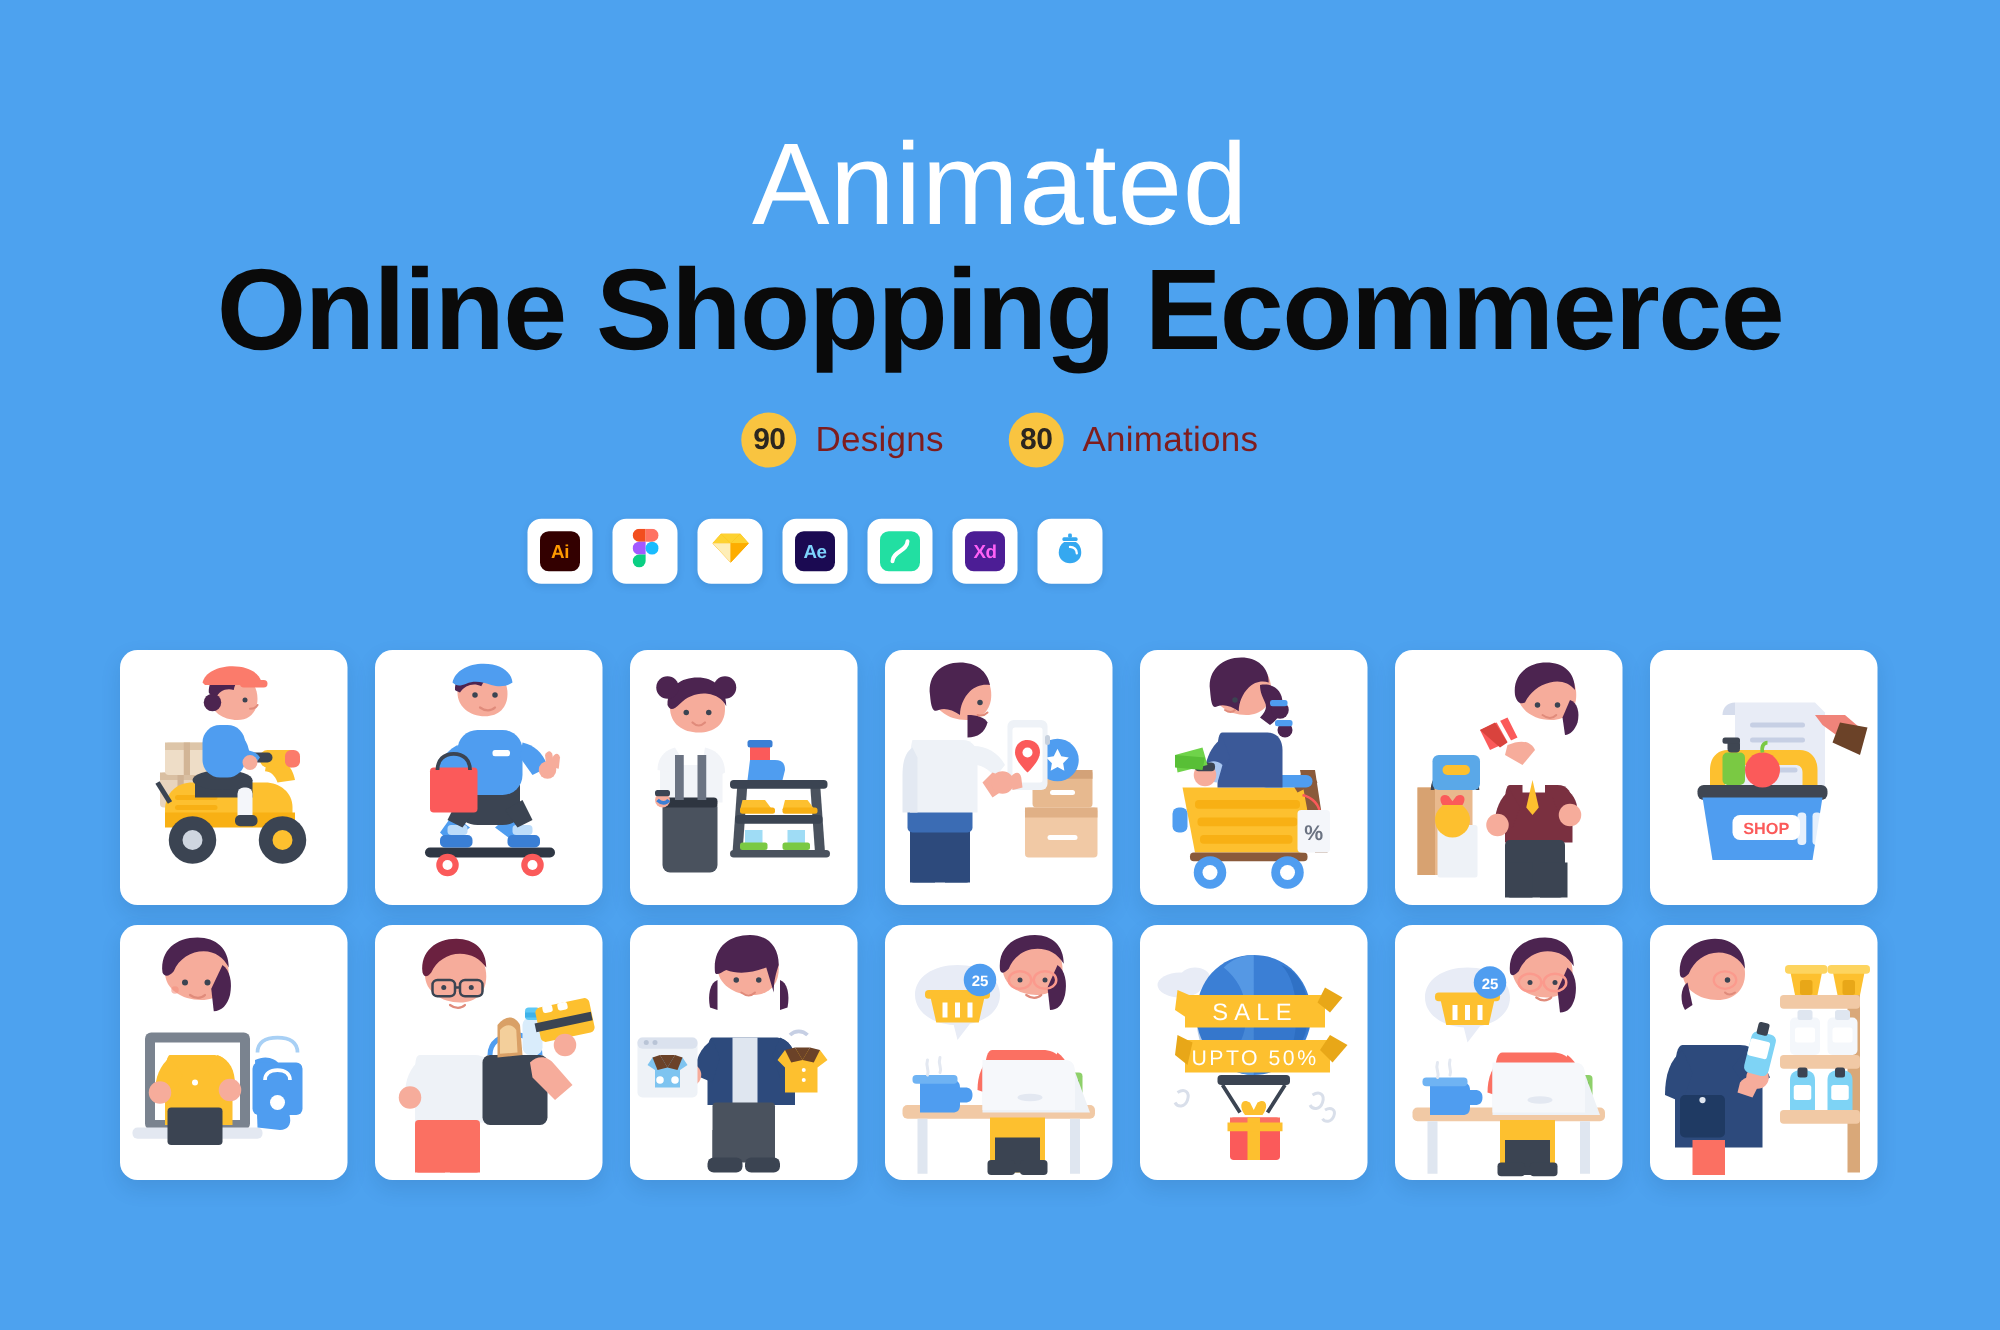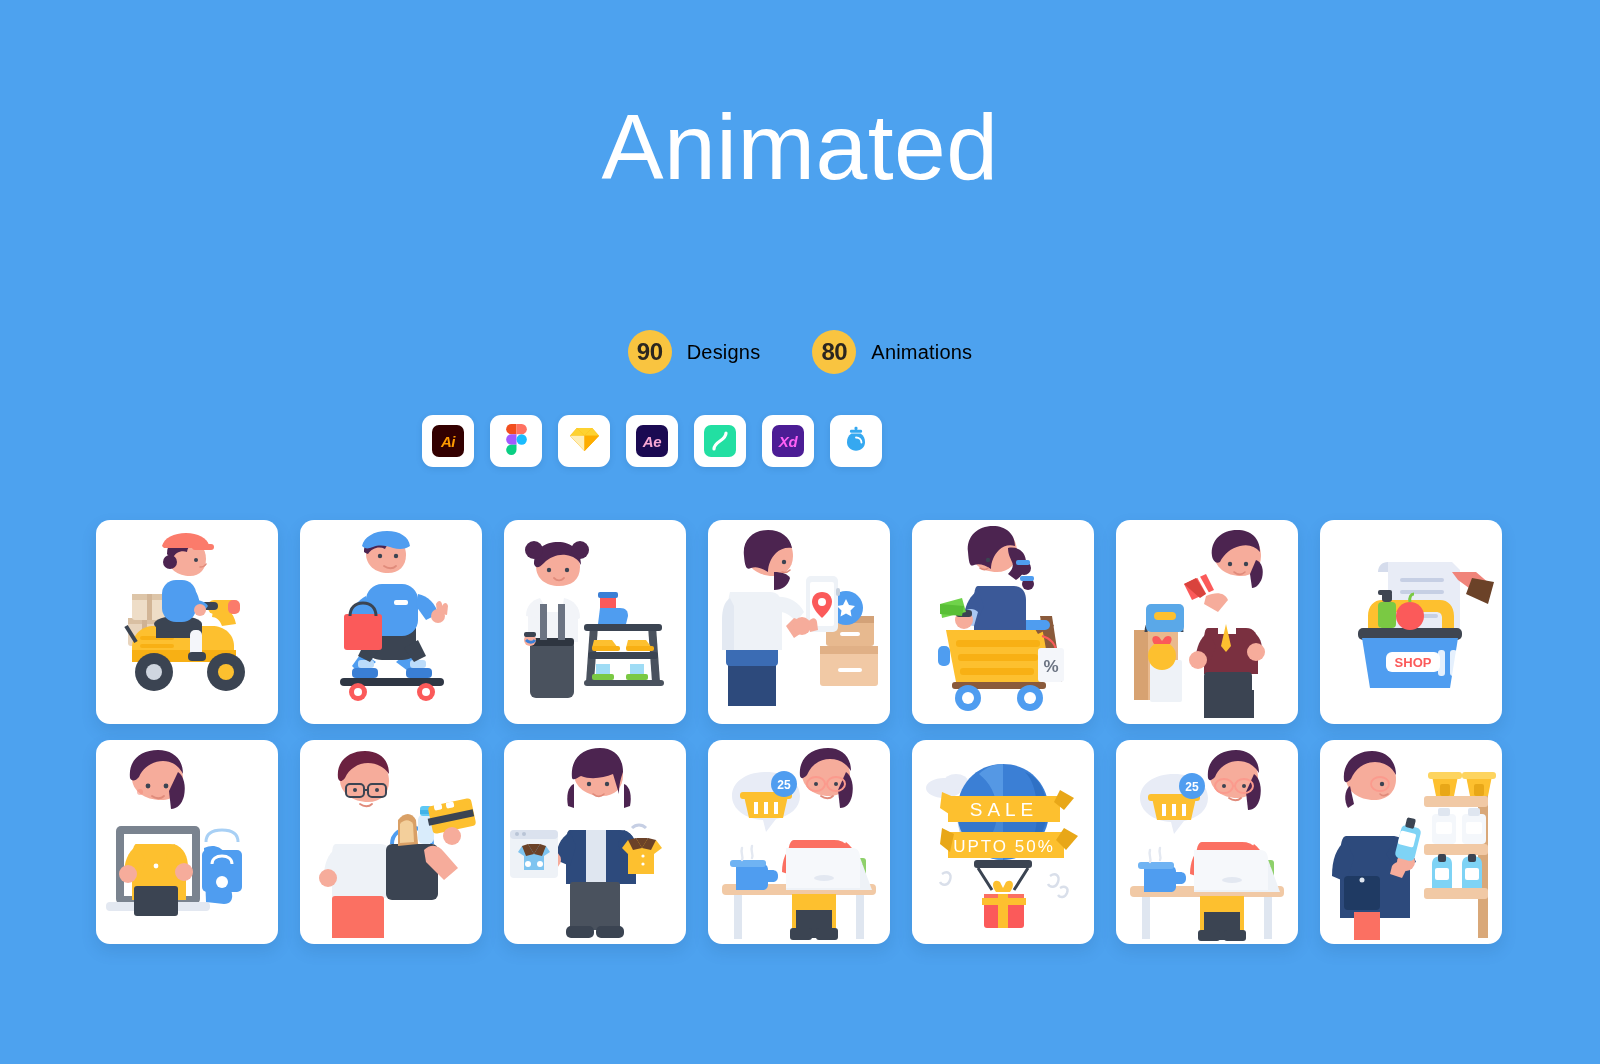--- a/index.html
+++ b/index.html
@@ -77,37 +77,36 @@
     color: #2b2620;
     font-size: 24px;
     font-weight: bold;
     display: flex;
     align-items: center;
     justify-content: center;
     letter-spacing: -0.4px;
   }
 
   .count-label {
-    color: #000000;
-    font-size: 20px;
+    color: #7f1d1d;
+    font-size: 28px;
     font-weight: 400;
     letter-spacing: 0.2px;
   }
 
   
   .tools-row {
     position: absolute;
     top: 415px;
     left: 0;
     width: 1304px;
     display: flex;
     justify-content: center;
     align-items: center;
     gap: 16px;
-    font-style: italic;
   }
 
   .tool-tile {
     width: 52px;
     height: 52px;
     background: #ffffff;
     border-radius: 11px;
     display: flex;
     align-items: center;
     justify-content: center;
@@ -120,21 +119,21 @@
     border-radius: 7px;
     display: flex;
     align-items: center;
     justify-content: center;
     font-size: 15px;
     font-weight: bold;
     letter-spacing: -0.4px;
   }
 
   .glyph-ai { background: #330000; color: #ff9a00; }
-  .glyph-ae { background: #1b0a52; color: #f9a8d4; }
+  .glyph-ae { background: #1b0a52; color: #7dd3fc; }
   .glyph-xd { background: #4c1d95; color: #ff61f6; }
   .glyph-principle { background: #22dfa2; }
 
   
   .card-grid {
     position: absolute;
     top: 520px;
     left: 96px;
     width: 1408px;
     display: grid;
@@ -153,20 +152,21 @@
   }
 
   .illu-card svg { display: block; width: 100%; height: 100%; }
 </style>
 </head>
 <body>
 
 <div class="poster">
 
   <div class="title-animated">Animated</div>
+  <div class="title-main">Online Shopping Ecommerce</div>
 
   <div class="counts-row">
     <div class="count-item">
       <div class="count-badge">90</div>
       <div class="count-label">Designs</div>
     </div>
     <div class="count-item">
       <div class="count-badge">80</div>
       <div class="count-label">Animations</div>
     </div>

